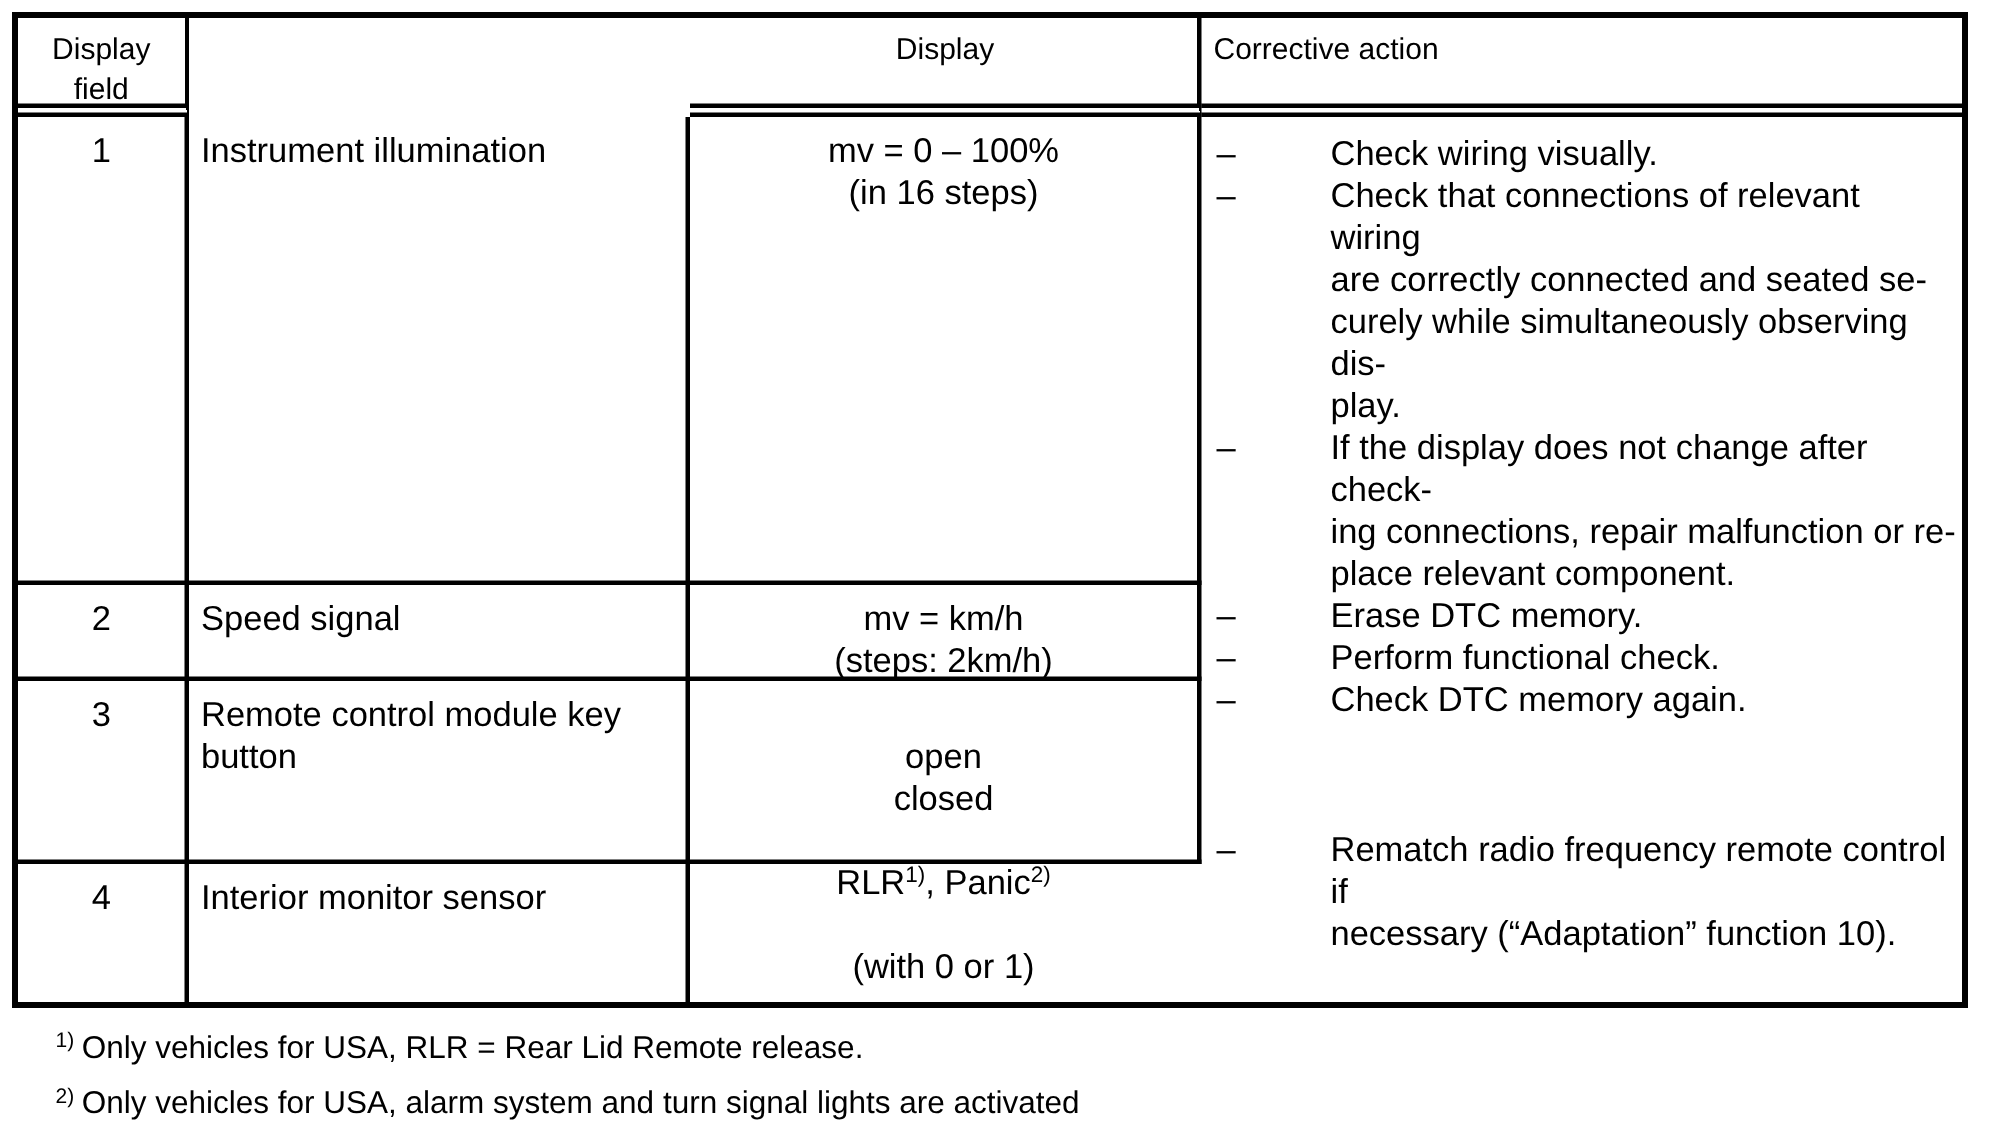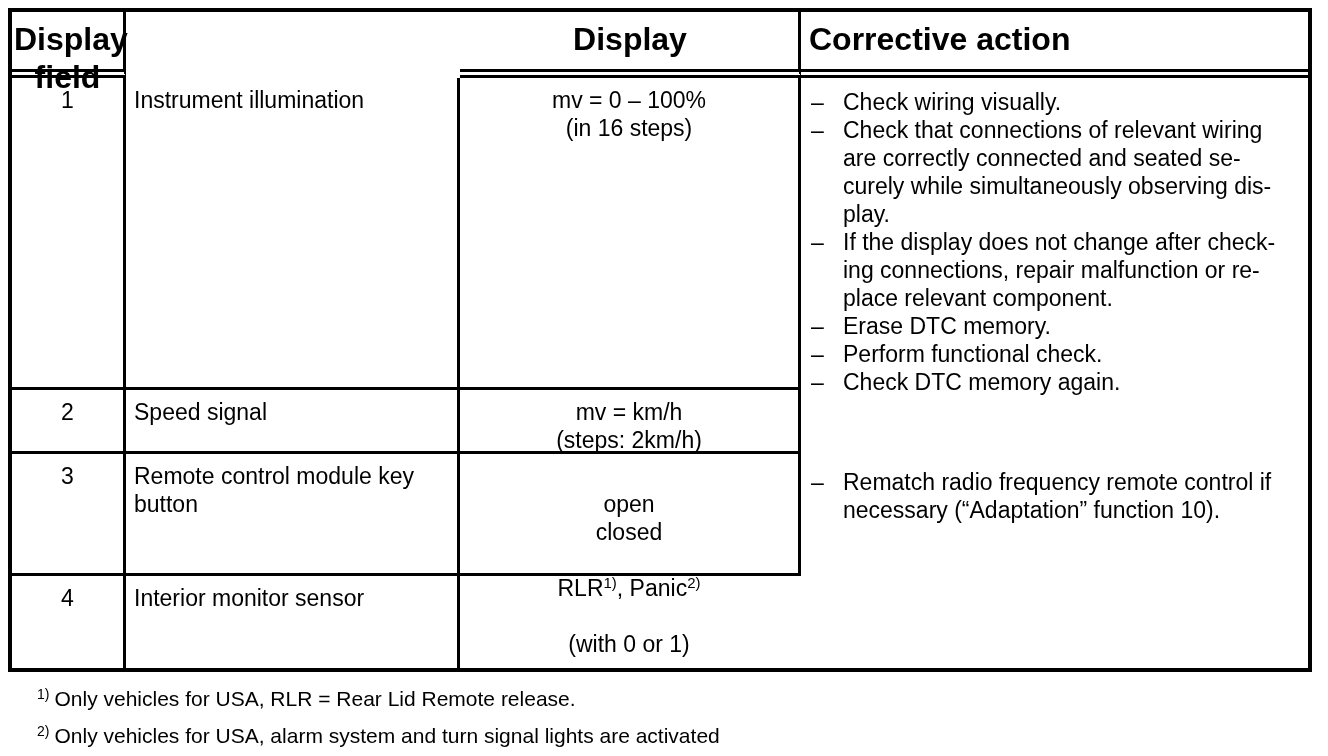--- a/index.html
+++ b/index.html
@@ -20,23 +20,23 @@
     border: 4px solid #000;
     display: grid;
     grid-template-columns: 114px 334px 341px 1fr;
     grid-template-rows: 66px 312px 64px 122px 1fr;
     background: #fff;
   }
 
   .cell { border-right: 3px solid #000; border-bottom: 3px solid #000; }
 
   .th {
-    font-weight: bold;
-    font-size: 32px;
-    line-height: 38px;
+    font-weight: normal;
+    font-size: 20px;
+    line-height: 27px;
     padding: 8px 6px 0 8px;
     border-bottom: 9px double #000;
   }
   .th-field { grid-column: 1; grid-row: 1; text-align: center; white-space: pre-line; padding-left: 2px; padding-right: 2px; }
   .th-desc  { grid-column: 2; grid-row: 1; }
   .th-disp  { grid-column: 3; grid-row: 1; text-align: center; }
   .th-action{ grid-column: 4; grid-row: 1; border-right: none; }
 
   .td {
     font-size: 23px;
@@ -57,21 +57,21 @@
 
   .td-action {
     grid-column: 4; grid-row: 2 / 6;
     border-right: none; border-bottom: none;
     font-size: 23px;
     line-height: 28px;
     padding: 10px 4px 0 10px;
   }
   .bullet { display: flex; align-items: flex-start; }
   .dash { width: 32px; flex: none; }
-  .btext { white-space: pre-line; flex: 1; }
+  .btext { white-space: pre-line; flex: 1; margin-left: 44px; }
   .block2 { margin-top: 72px; }
 
   sup {
     font-size: 15px;
     line-height: 0;
     vertical-align: baseline;
     position: relative;
     top: -8px;
   }
 

